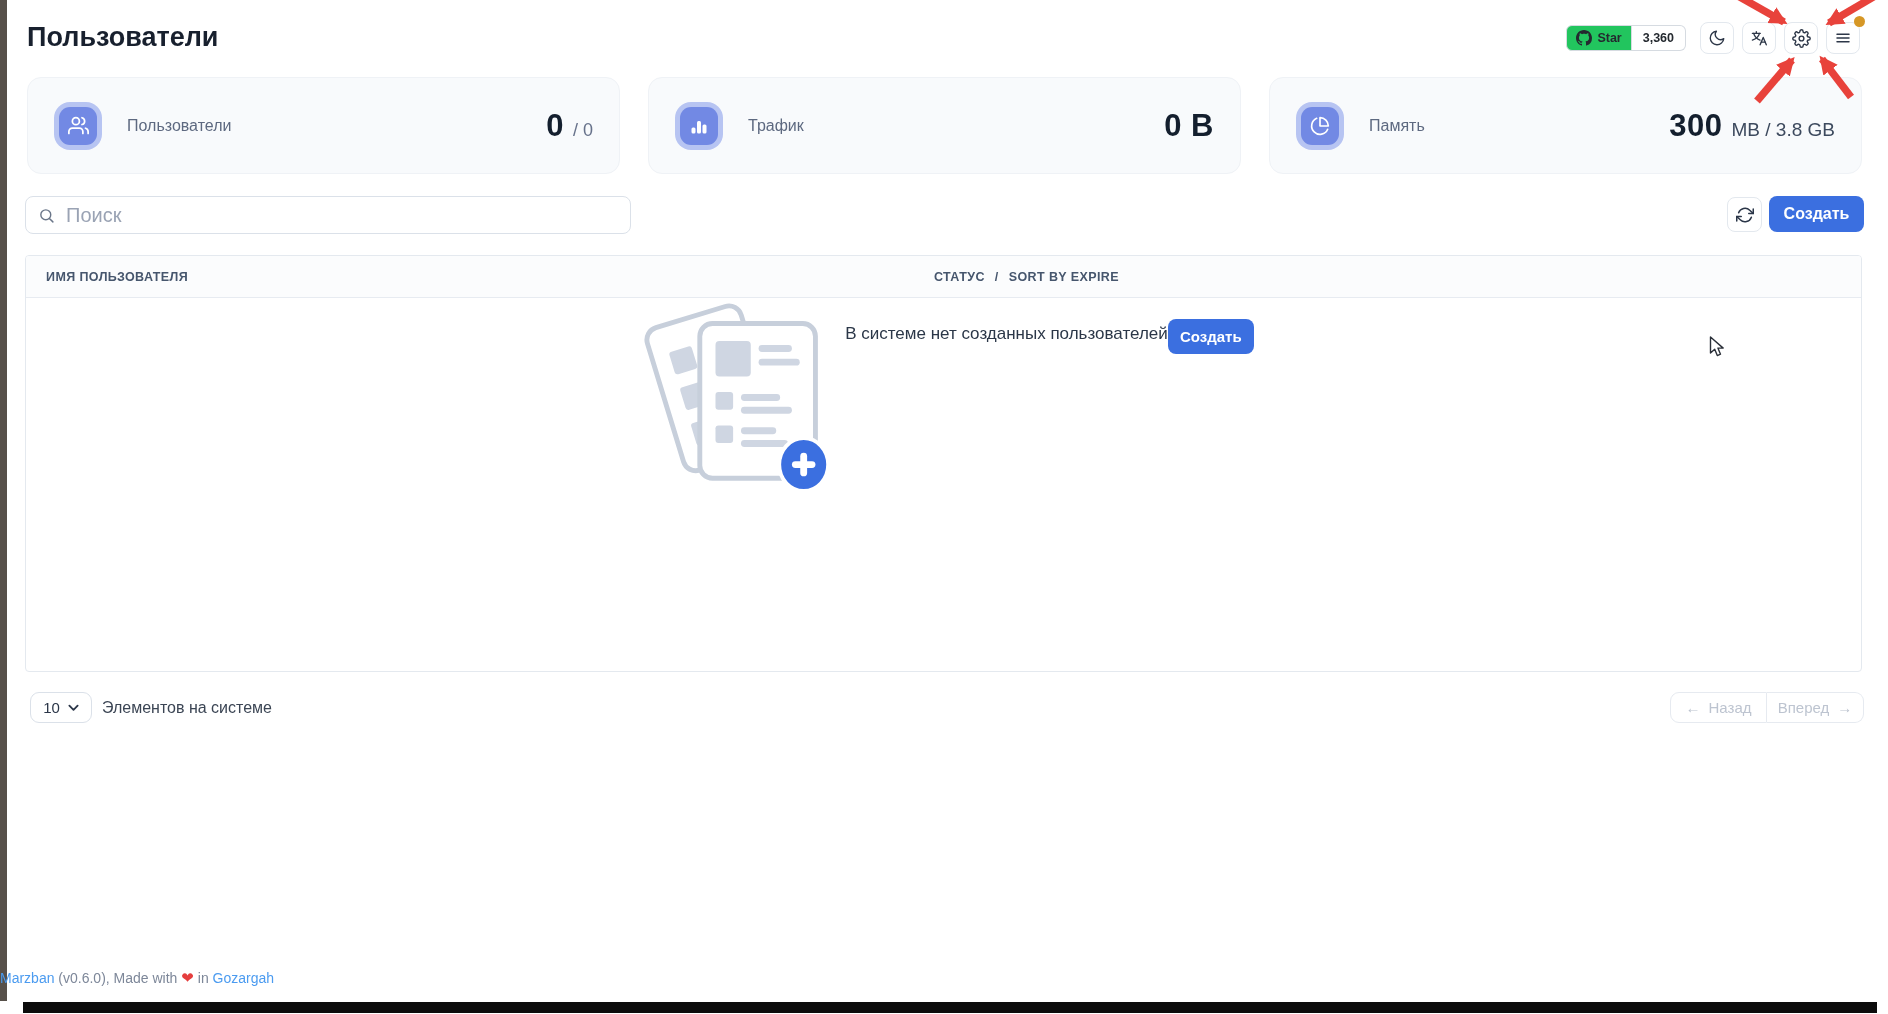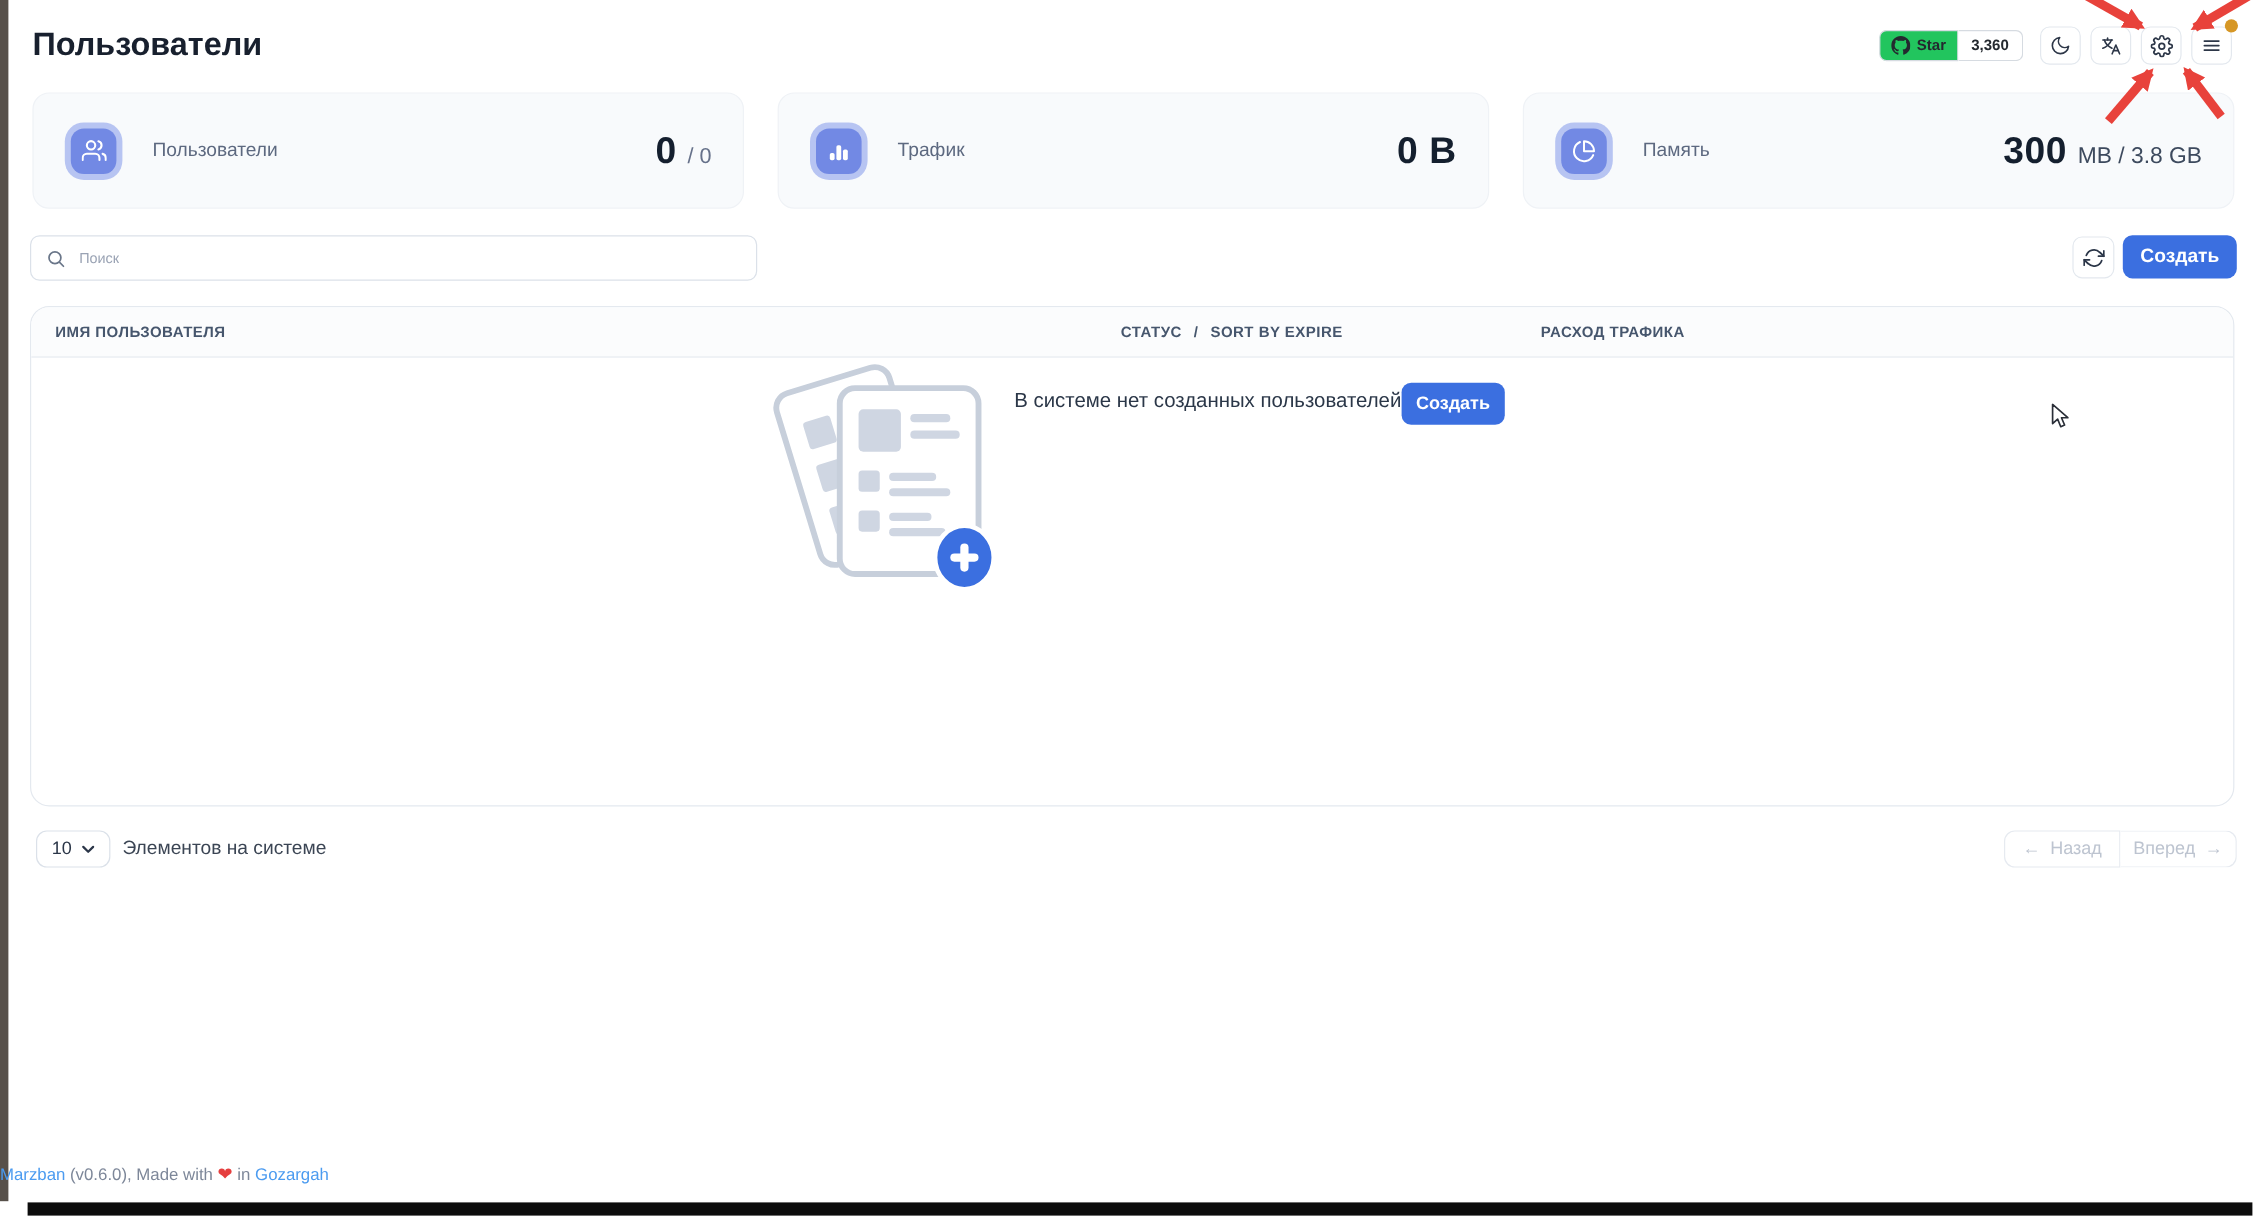--- a/index.html
+++ b/index.html
@@ -30,29 +30,29 @@
   .stat-label{margin-left:30px;font-size:16px;font-weight:500;color:#5d6980;}
   .stat-value{margin-left:auto;display:flex;align-items:baseline;gap:9px;}
   .stat-big{font-size:31px;font-weight:700;color:#141f2e;letter-spacing:.5px;}
   .stat-suffix{font-size:18px;color:#66718a;}
   .stat-suffix:empty{display:none;}
   .card:nth-child(3) .stat-suffix{font-size:19px;color:#3d4a5e;}
 
   
   .search-box{position:absolute;left:25px;top:196px;width:606px;height:38px;border:1px solid #dbe1e9;border-radius:8px;
               background:#fff;display:flex;align-items:center;gap:9px;padding:0 12px;box-sizing:border-box;}
-  .search-box input{border:none;outline:none;flex:1;font-size:12px;color:#2b3648;font-family:inherit;background:transparent;}
+  .search-box input{border:none;outline:none;flex:1;font-size:20px;color:#2b3648;font-family:inherit;background:transparent;}
   .search-box input::placeholder{color:#9aa3b4;}
   .refresh-btn{position:absolute;left:1727px;top:197px;width:35px;height:35px;border:1px solid #e3e8ee;border-radius:8px;
                background:#fff;display:flex;align-items:center;justify-content:center;cursor:pointer;padding:0;}
   .create-btn{position:absolute;left:1769px;top:196px;width:95px;height:36px;border:none;border-radius:8px;background:#3b6fe0;
               color:#fff;font-size:16px;font-weight:700;font-family:inherit;cursor:pointer;}
 
   
-  .table{position:absolute;left:25px;top:255px;width:1837px;height:417px;border:1px solid #e4e9ef;border-radius:16px;
+  .table{position:absolute;left:25px;top:255px;width:1837px;height:417px;border:1px solid #e4e9ef;border-radius:4px;
          background:#fff;box-sizing:border-box;overflow:hidden;}
   .thead{height:41px;display:flex;align-items:center;border-bottom:1px solid #e7ebf1;background:#fbfcfd;
          font-size:12.5px;font-weight:700;color:#46566d;letter-spacing:.4px;}
   .th-user{width:908px;padding-left:20px;box-sizing:border-box;cursor:pointer;}
   .th-status{width:350px;display:flex;gap:10px;cursor:pointer;}
   .th-traffic{flex:1;cursor:pointer;}
   .tbody{height:374px;display:flex;flex-direction:row;align-items:flex-start;justify-content:center;}
   .empty-text{margin-top:26px;font-size:17px;color:#2b3748;}
   .empty-create{margin-top:21px;width:86px;height:35px;border:none;border-radius:8px;background:#3b6fe0;
                 color:#fff;font-size:15px;font-weight:700;font-family:inherit;cursor:pointer;}
@@ -220,21 +220,20 @@
   <button class="create-btn">Создать</button>
 
   <div class="table">
     <div class="thead">
       <div class="th-user">ИМЯ ПОЛЬЗОВАТЕЛЯ</div>
       <div class="th-status">
         <span>СТАТУС</span>
         <span>/</span>
         <span>SORT BY EXPIRE</span>
       </div>
-      <div class="th-traffic">РАСХОД ТРАФИКА</div>
     </div>
     <div class="tbody">
       <svg width="212" height="196" viewBox="0 0 212 200">
         <g transform="rotate(-17 80 96)">
           <rect x="30" y="16" width="100" height="152" rx="13" fill="#fff" stroke="#c7cfdb" stroke-width="5"></rect>
           <g fill="#cfd6e2">
             <rect x="48" y="44" width="24" height="24" rx="3"></rect>
             <rect x="80" y="47" width="26" height="6" rx="3"></rect>
             <rect x="80" y="59" width="18" height="6" rx="3"></rect>
             <rect x="48" y="82" width="24" height="24" rx="3"></rect>

